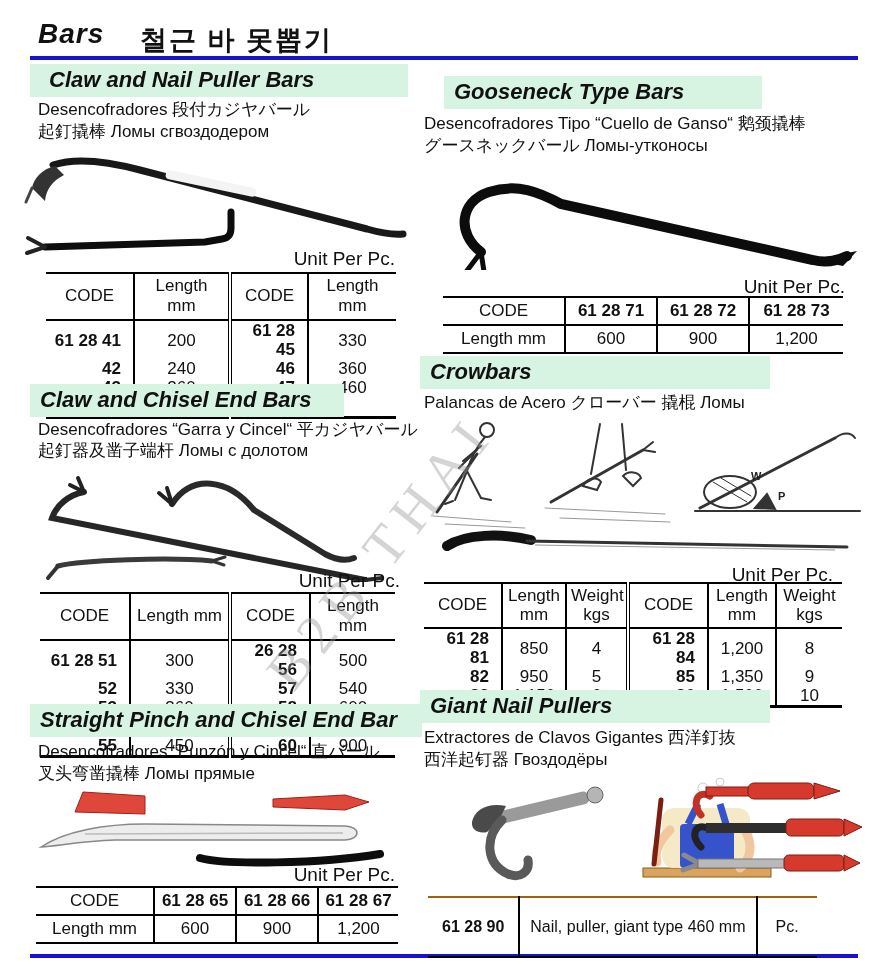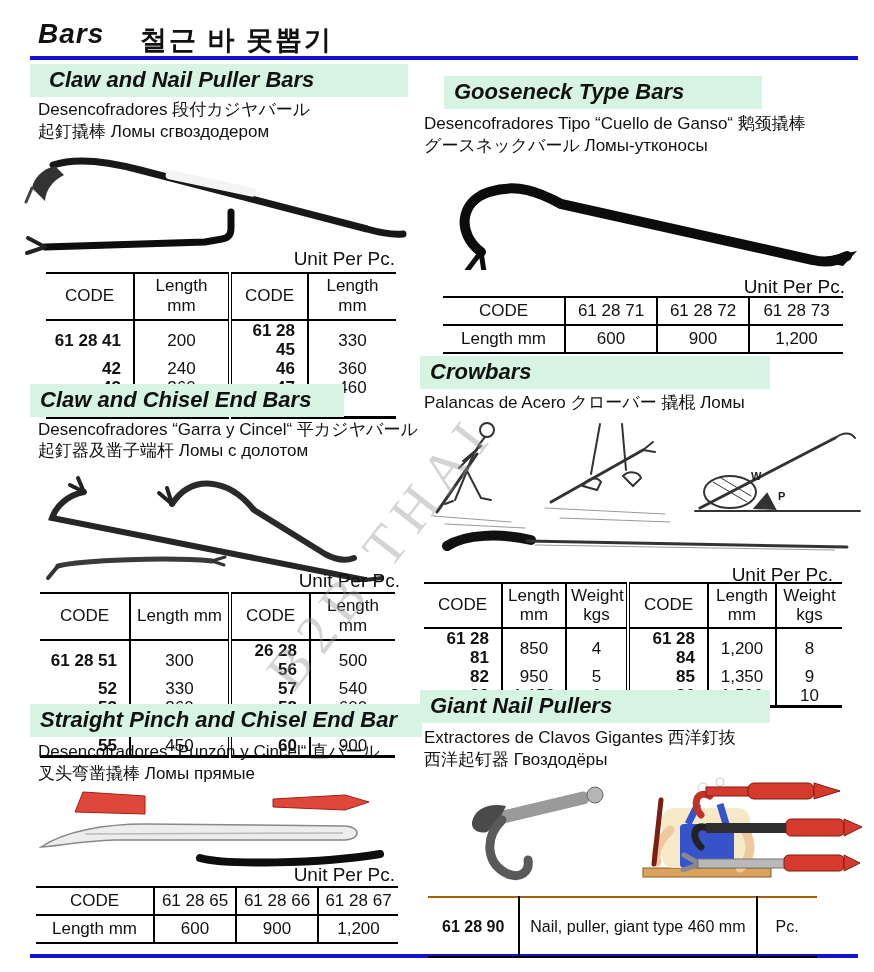--- a/index.html
+++ b/index.html
@@ -26,21 +26,21 @@
   .pre{white-space:pre-line;line-height:19px;}
   .vl{border-left:2px solid #000;}
   .vdl{border-left:4px double #000;}
   .code{font-weight:bold;text-align:right;padding-right:12px !important;}
   .val{text-align:center;}
   
   .cat2{border-top:2px solid #000;border-bottom:2px solid #000;table-layout:fixed;}
   .cat2 th{font-weight:normal;font-size:17px;text-align:center;padding:3px 6px;}
   .cat2 td{font-size:17px;text-align:center;padding:3px 6px;}
   .cat2 tr.first th,.cat2 tr.first td{border-bottom:2px solid #000;}
-  .cat2 .bold{font-weight:normal;}
+  .cat2 .bold{font-weight:bold;}
   .cat3{border-top:2px solid #a16207;border-bottom:2px solid #000;}
   .cat3 td{font-size:16px;padding:4px 10px;white-space:nowrap;}
   .watermark{
     font-family:"Liberation Serif","DejaVu Serif",serif;
     font-size:56px;letter-spacing:10px;color:rgba(150,155,150,0.42);
     transform:rotate(-52deg);transform-origin:center;white-space:nowrap;
     pointer-events:none;z-index:5;text-align:center;
   }
   svg{display:block;}
 </style>

